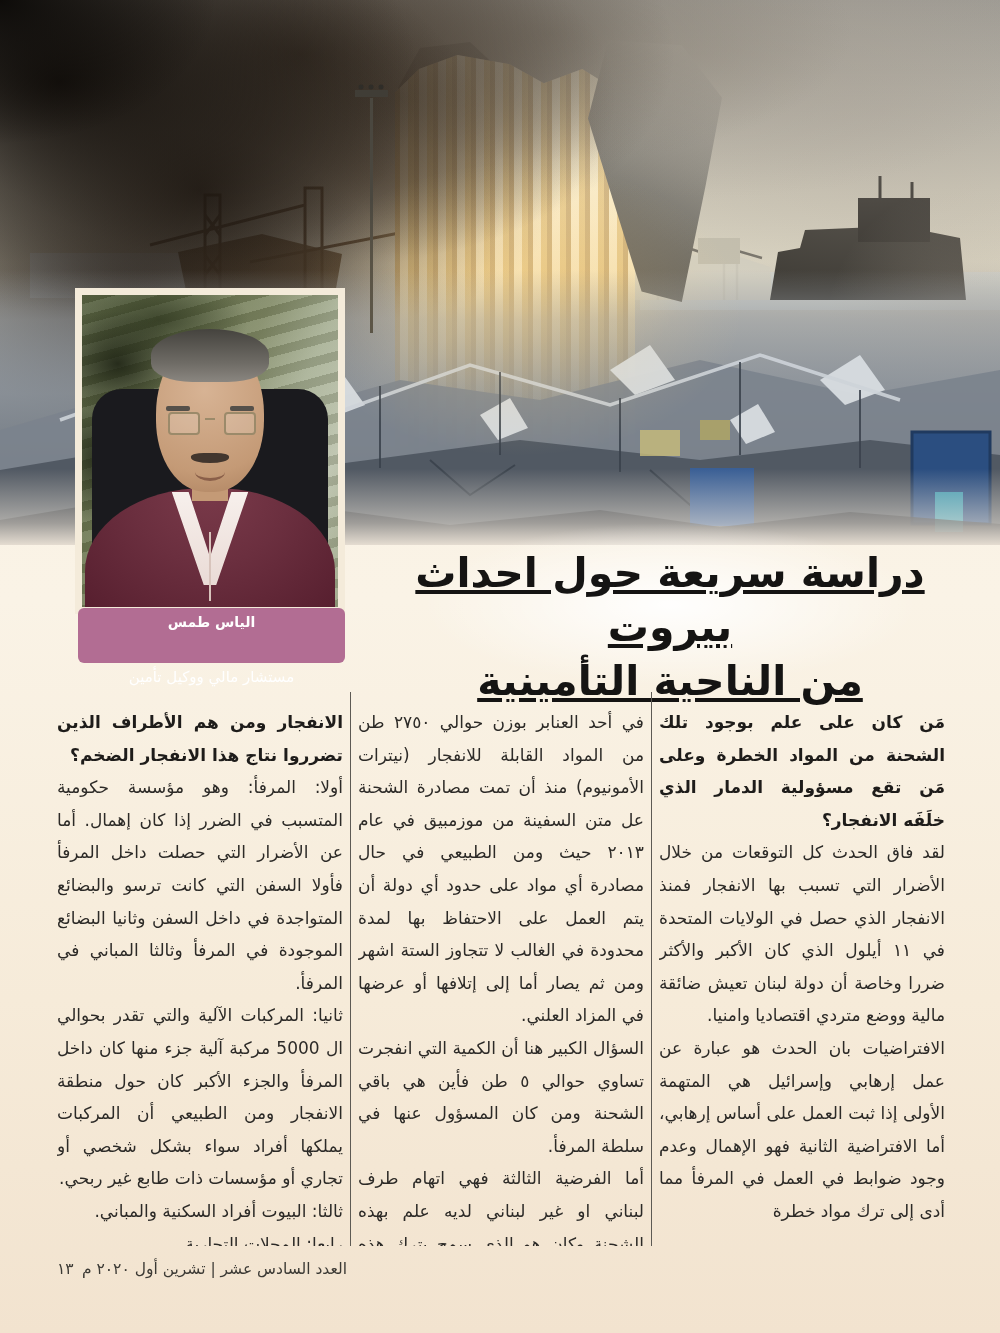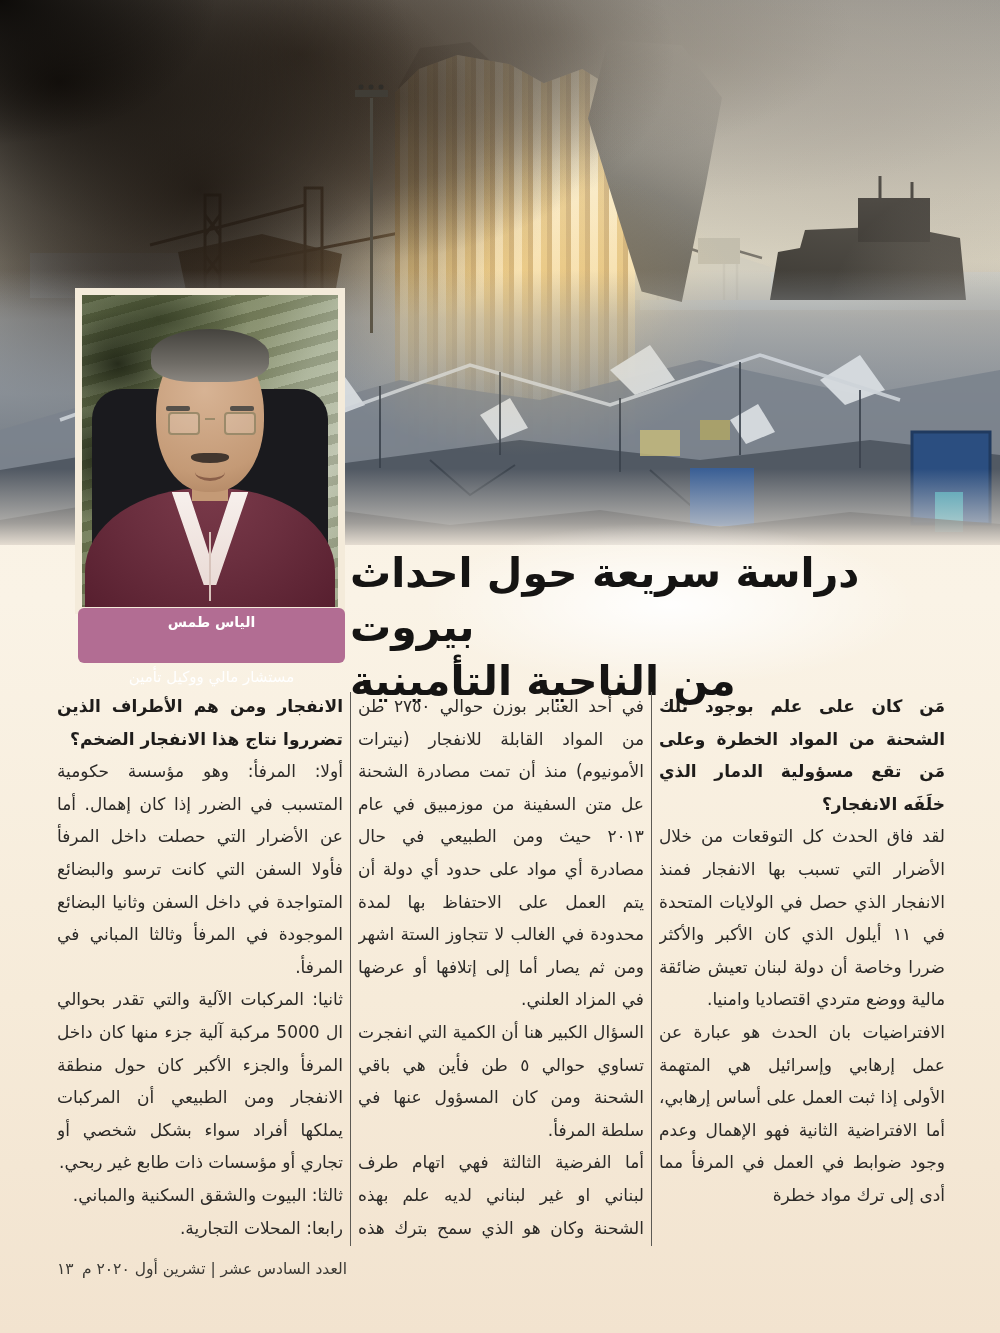--- a/index.html
+++ b/index.html
@@ -38,22 +38,22 @@
   .debris-base{position:absolute;left:0;top:270px;width:1000px;height:275px;
     background:linear-gradient(180deg,rgba(148,154,160,0) 0%,rgba(148,154,160,.55) 18%,rgba(136,143,151,.85) 45%,rgba(110,118,127,.95) 75%,#646c76 100%);}
   .warm-wash{position:absolute;left:200px;top:120px;width:640px;height:420px;
     background:radial-gradient(ellipse 50% 50% at 50% 45%,rgba(255,215,140,.3),transparent 70%);}
   .hero-fade{position:absolute;inset:0;
     background:linear-gradient(180deg,transparent 86%,rgba(249,239,225,.55) 96%,rgba(248,238,224,.9) 100%);}
   .hero svg{position:absolute;left:0;top:0;}
   
   .title-halo{position:absolute;left:340px;top:500px;width:660px;height:190px;
     background:radial-gradient(ellipse 48% 55% at 50% 55%,rgba(255,255,255,.95),rgba(255,255,255,0) 78%);}
-  .title{position:absolute;left:350px;top:546px;width:640px;text-align:left;direction:rtl;
-    font-size:41px;font-weight:bold;line-height:1.32;color:#151413;letter-spacing:-.5px;}
+  .title{position:absolute;left:350px;top:546px;width:640px;text-align:center;direction:rtl;
+    font-size:41px;font-weight:bold;line-height:1.32;color:#151413;letter-spacing:-.5px;text-decoration:underline;}
   
   .portrait{position:absolute;left:75px;top:288px;width:256px;height:312px;border:7px solid #f4ebda;overflow:hidden;background:#77815a;}
   .p-bg{position:absolute;inset:0;background:
     radial-gradient(90px 70px at 14% 22%,rgba(25,30,16,.85),transparent 75%),
     radial-gradient(70px 90px at 6% 52%,rgba(30,36,20,.8),transparent 75%),
     radial-gradient(120px 60px at 30% 8%,rgba(40,48,26,.7),transparent 75%),
     repeating-linear-gradient(165deg,rgba(95,100,75,.3) 0 9px,rgba(190,195,175,.25) 9px 20px),
     linear-gradient(115deg,#4f5a38 0%,#66714a 30%,#7c8560 48%,#aab398 65%,#c2c8b4 82%,#9ba585 100%);}
   .p-chair{position:absolute;left:4%;right:4%;top:30%;bottom:0;background:#1a1a1e;border-radius:30px 30px 0 0;}
   .p-torso{position:absolute;left:1%;right:1%;bottom:0;height:38%;
@@ -74,21 +74,21 @@
   .p-bridge{position:absolute;left:48%;top:39.5%;width:4%;height:2px;background:#9b8a6a;}
   .p-mst{position:absolute;left:42.5%;top:50.5%;width:15%;height:3.4%;background:#42362e;border-radius:40% 40% 60% 60%;}
   .p-mouth{position:absolute;left:44%;top:53.5%;width:12%;height:5%;border-bottom:3px solid #8a5f49;border-radius:50%;}
   
   .caption{position:absolute;left:78px;top:608px;width:267px;height:55px;background:#b26d93;border-radius:6px;
     color:#fff;text-align:center;direction:rtl;padding-top:5px;box-sizing:border-box;}
   .caption .c-name{font-size:14px;font-weight:bold;line-height:1.35;}
   .caption .c-role{font-size:15px;line-height:1.3;margin-top:36px;}
   
   .body-cols{position:absolute;left:57px;top:690px;width:888px;height:556px;display:flex;direction:rtl;overflow:hidden;}
-  .col{width:286px;overflow:hidden;direction:rtl;}
+  .col{width:286px;overflow:hidden;direction:rtl;margin-top:16px;}
   .vsep{width:1px;background:#5d5a54;margin:2px 7px 0 7px;}
   .col p{margin:0;font-size:17px;line-height:32.6px;text-align:justify;color:#2c2a27;}
   .col p.bold{font-weight:bold;color:#1e1c1a;}
   
   .footer{position:absolute;left:57px;top:1260px;width:290px;display:flex;direction:rtl;justify-content:space-between;align-items:center;
     font-size:15.5px;color:#3b3934;}
 </style>
 </head>
 <body>
 
@@ -201,21 +201,21 @@
     <div class="col">
         <p>في أحد العنابر بوزن حوالي ٢٧٥٠ طن من المواد القابلة للانفجار (نيترات الأمونيوم) منذ أن تمت مصادرة الشحنة عل متن السفينة من موزمبيق في عام ٢٠١٣ حيث ومن الطبيعي في حال مصادرة أي مواد على حدود أي دولة أن يتم العمل على الاحتفاظ بها لمدة محدودة في الغالب لا تتجاوز الستة اشهر ومن ثم يصار أما إلى إتلافها أو عرضها في المزاد العلني.</p>
         <p>السؤال الكبير هنا أن الكمية التي انفجرت تساوي حوالي ٥ طن فأين هي باقي الشحنة ومن كان المسؤول عنها في سلطة المرفأ.</p>
         <p>أما الفرضية الثالثة فهي اتهام طرف لبناني او غير لبناني لديه علم بهذه الشحنة وكان هو الذي سمح بترك هذه الشحنة في العنابر وبالتالي هو الذي يجب أن يتحمل المسؤولية الكاملة وراء هذا الانفجار مع كل تبعاته.</p>
       </div>
     <div class="vsep"></div>
     <div class="col">
         <p class="bold">الانفجار ومن هم الأطراف الذين تضرروا نتاج هذا الانفجار الضخم؟</p>
         <p>أولا: المرفأ: وهو مؤسسة حكومية المتسبب في الضرر إذا كان إهمال. أما عن الأضرار التي حصلت داخل المرفأ فأولا السفن التي كانت ترسو والبضائع المتواجدة في داخل السفن وثانيا البضائع الموجودة في المرفأ وثالثا المباني في المرفأ.</p>
         <p>ثانيا: المركبات الآلية والتي تقدر بحوالي ال 5000 مركبة آلية جزء منها كان داخل المرفأ والجزء الأكبر كان حول منطقة الانفجار ومن الطبيعي أن المركبات يملكها أفراد سواء بشكل شخصي أو تجاري أو مؤسسات ذات طابع غير ربحي.</p>
-        <p>ثالثا: البيوت والشقق السكنية والمباني.</p>
+        <p>ثالثا: البيوت أفراد السكنية والمباني.</p>
         <p>رابعا: المحلات التجارية.</p>
         <p>خامسا: البنية التحتية لكل المنطقة التي حصل بها الانفجار.</p>
       </div>
   </div>
 
   <div class="footer">
     <span>العدد السادس عشر | تشرين أول ٢٠٢٠ م</span>
     <span>١٣</span>
   </div>
 

